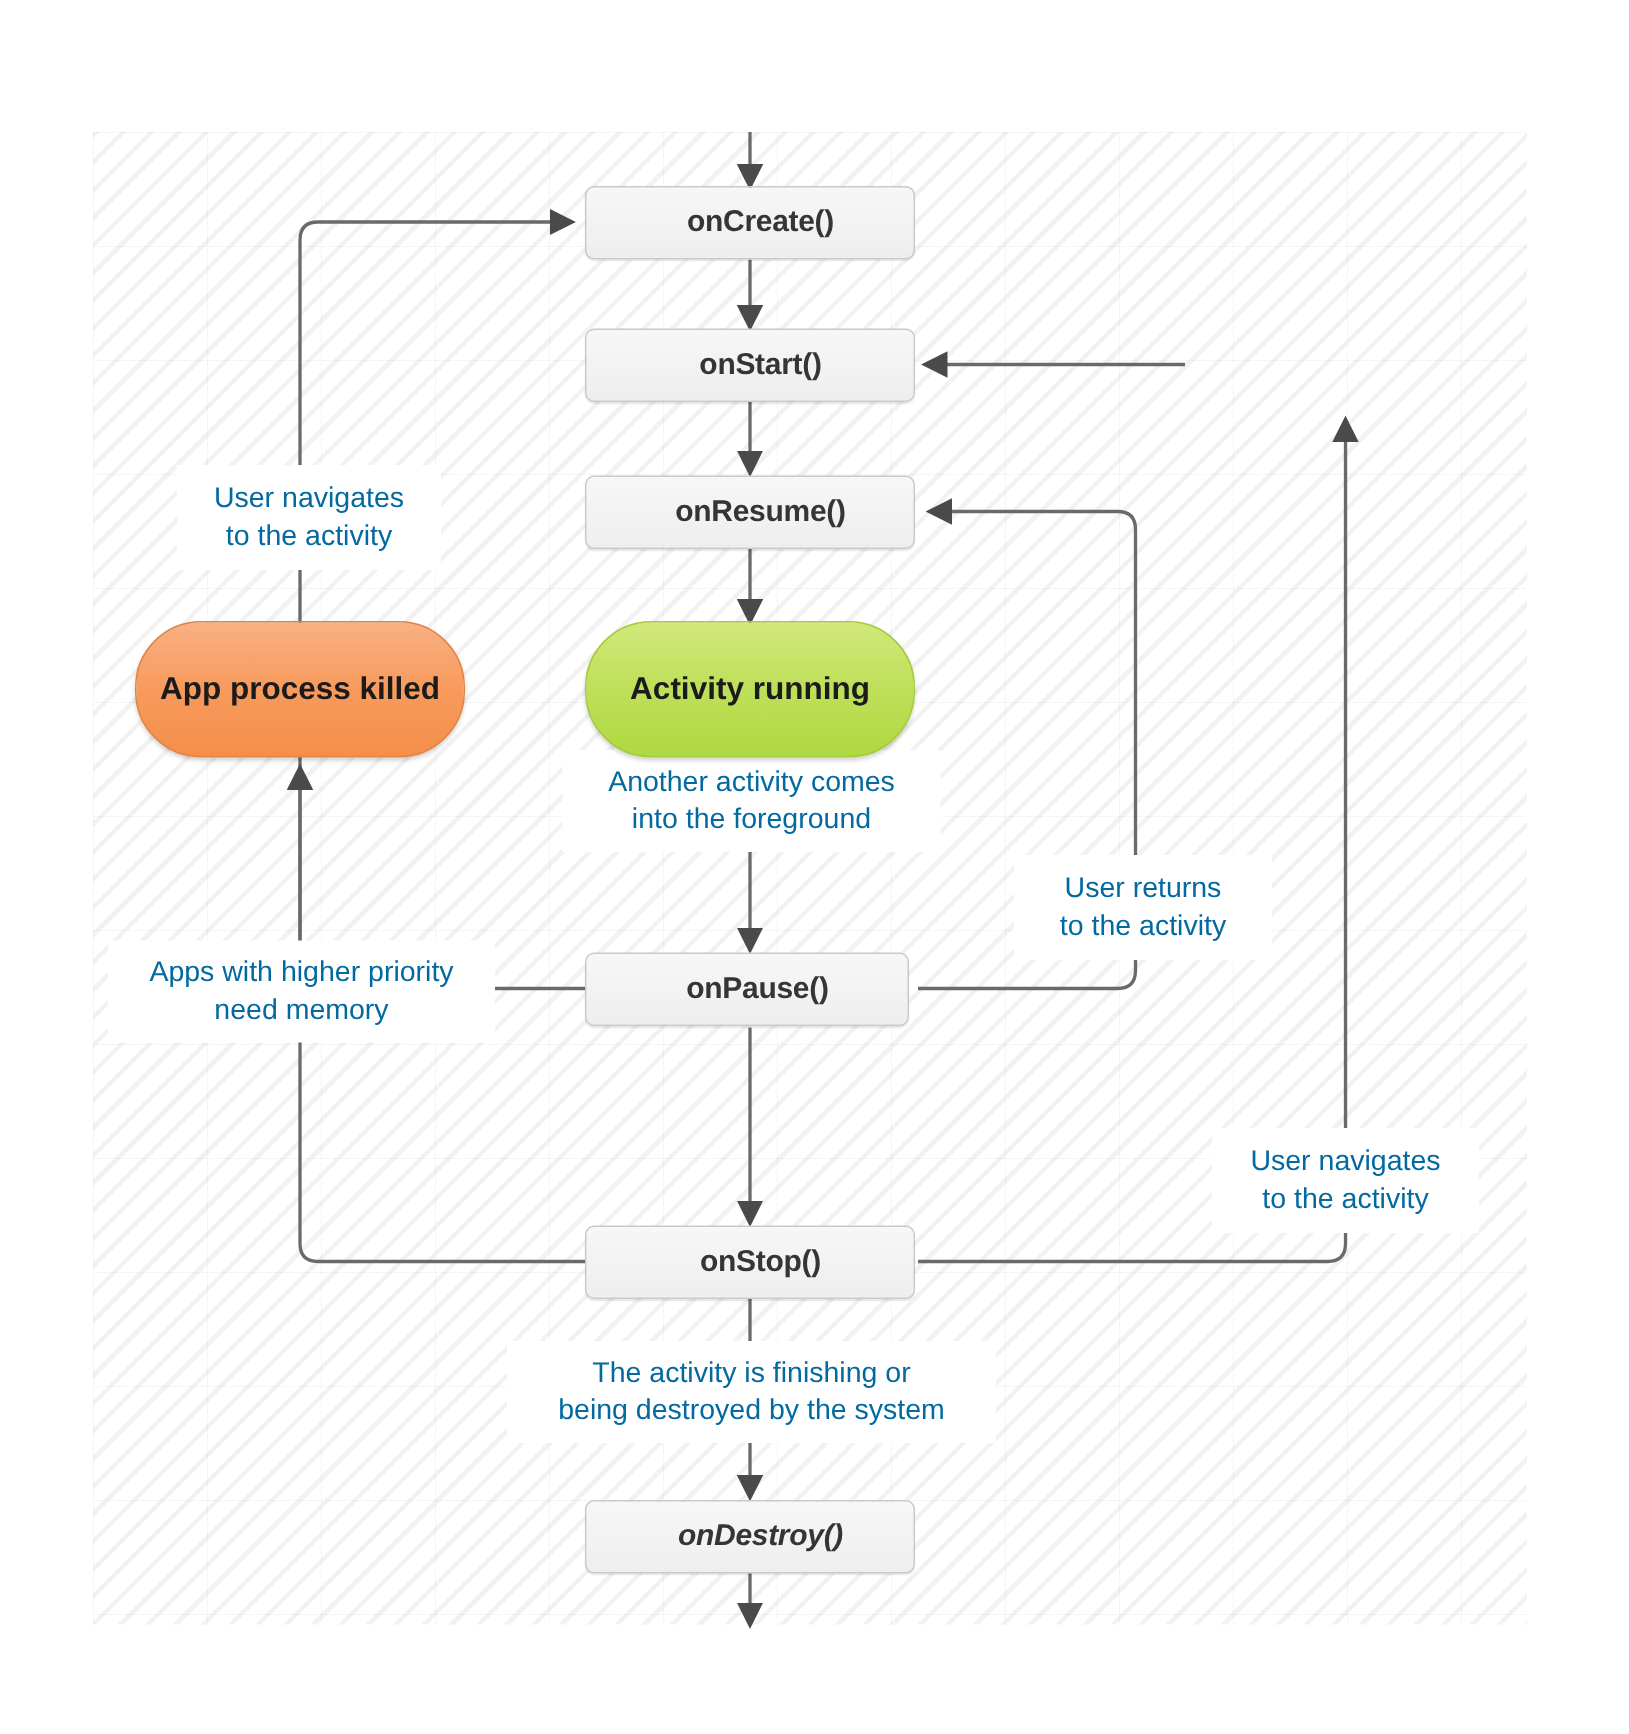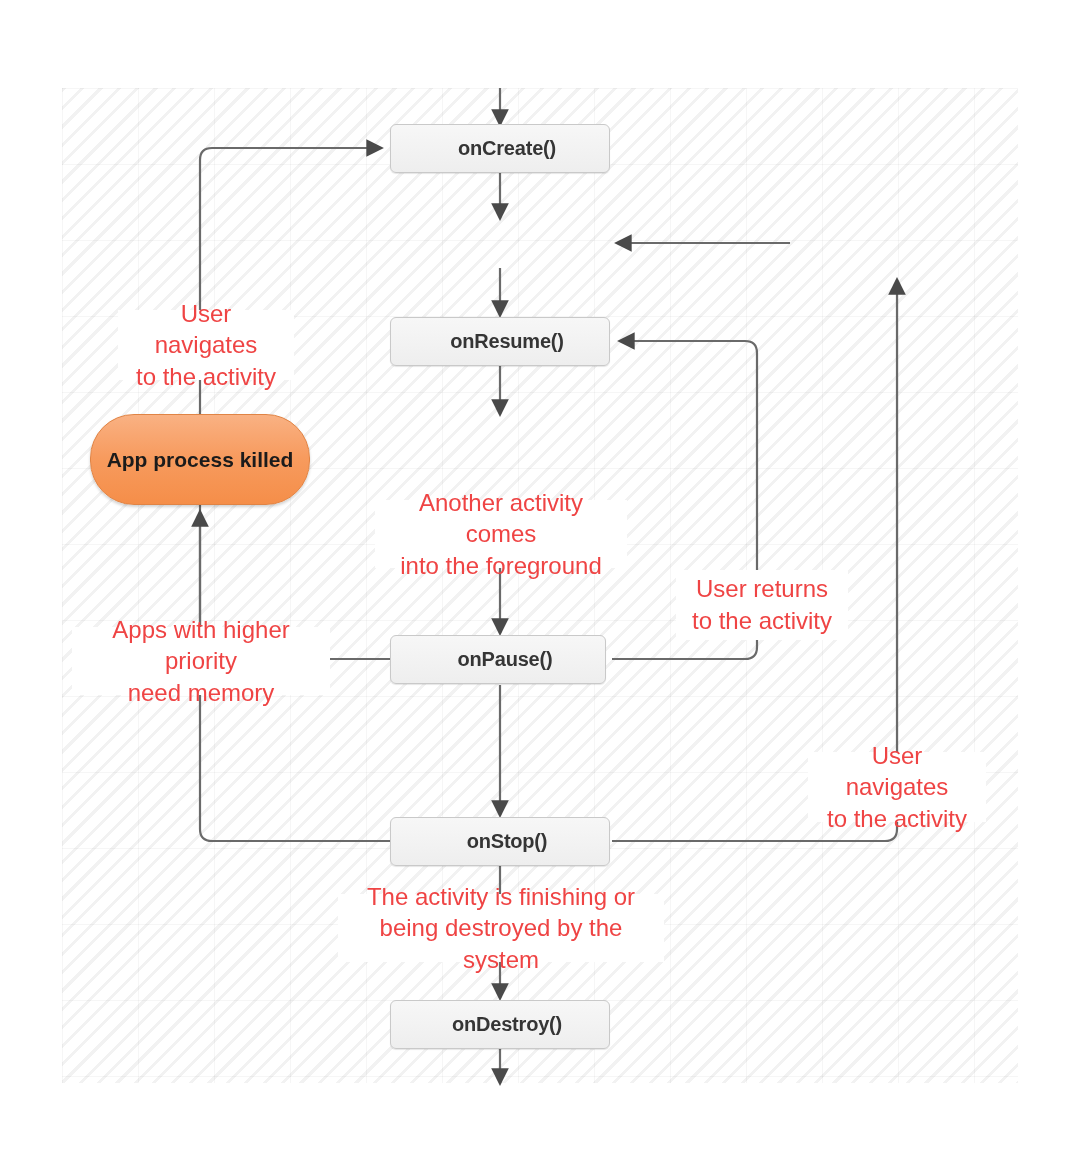--- a/index.html
+++ b/index.html
@@ -90,22 +90,22 @@
   .state.green {
     background: linear-gradient(to bottom, #d2e87a 0%, #c0e05c 45%, #b0d840 100%);
     border: 1px solid #a4c93c;
   }
 
   
   .edge-label {
     position: absolute;
     box-sizing: border-box;
     background: #ffffff;
-    color: #ef4444;
-    font-size: 24px;
+    color: #0369a1;
+    font-size: 19px;
     line-height: 1.32;
     text-align: center;
     display: flex;
     align-items: center;
     justify-content: center;
     padding: 4px 10px;
     white-space: pre-line;
   }
 </style>
 </head>
@@ -167,27 +167,30 @@
 
 
   <div class="edge-label" style="left:808px; top:752px; width:178px; height:70px;">User navigates
 to the activity</div>
 
   <div class="edge-label" style="left:338px; top:894px; width:326px; height:68px;">The activity is finishing or
 being destroyed by the system</div>
 
   <div class="node callback" style="left:390px; top:124px; width:220px; height:49px;">onCreate()</div>
 
+  <div class="node callback" style="left:390px; top:219px; width:220px; height:49px;">onStart()</div>
 
   <div class="node callback" style="left:390px; top:317px; width:220px; height:49px;">onResume()</div>
 
 
   <div class="node callback" style="left:390px; top:635px; width:216px; height:49px;">onPause()</div>
 
   <div class="node callback" style="left:390px; top:817px; width:220px; height:49px;">onStop()</div>
 
-  <div class="node callback" style="left:390px; top:1000px; width:220px; height:49px;">onDestroy()</div>
+  <div class="node callback" style="left:390px; top:1000px; width:220px; height:49px;font-style:italic;">onDestroy()</div>
 
   <div class="node state orange" style="left:90px; top:414px; width:220px; height:91px;text-align:center;">App process
 killed</div>
 
+  <div class="node state green" style="left:390px; top:414px; width:220px; height:91px;">Activity
+running</div>
 
 </div>
 
 </body></html>

